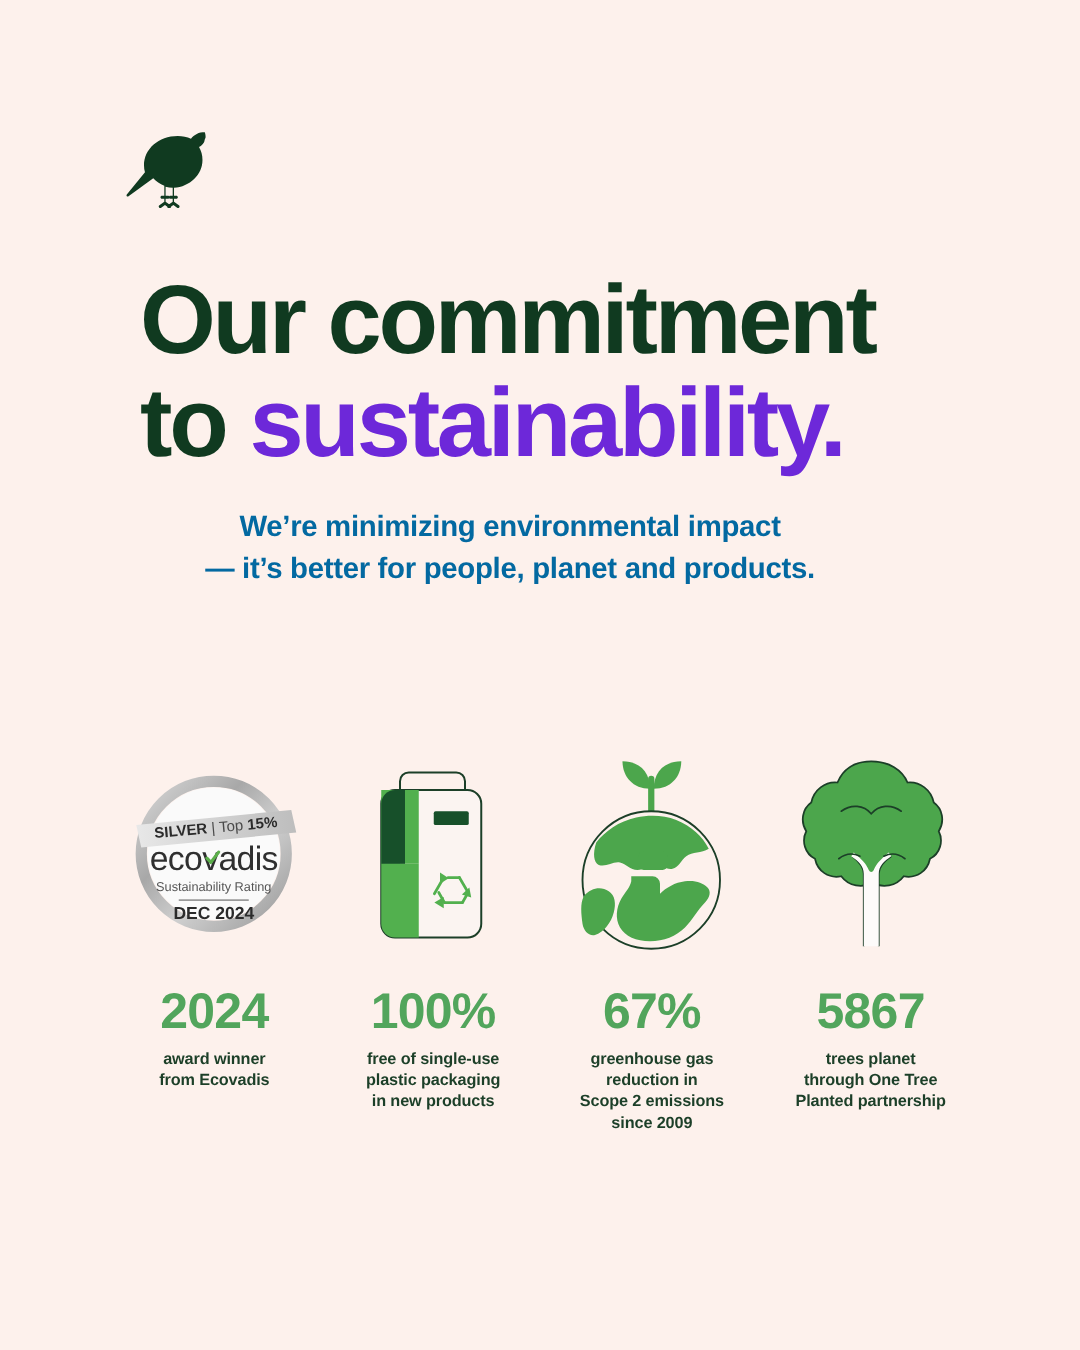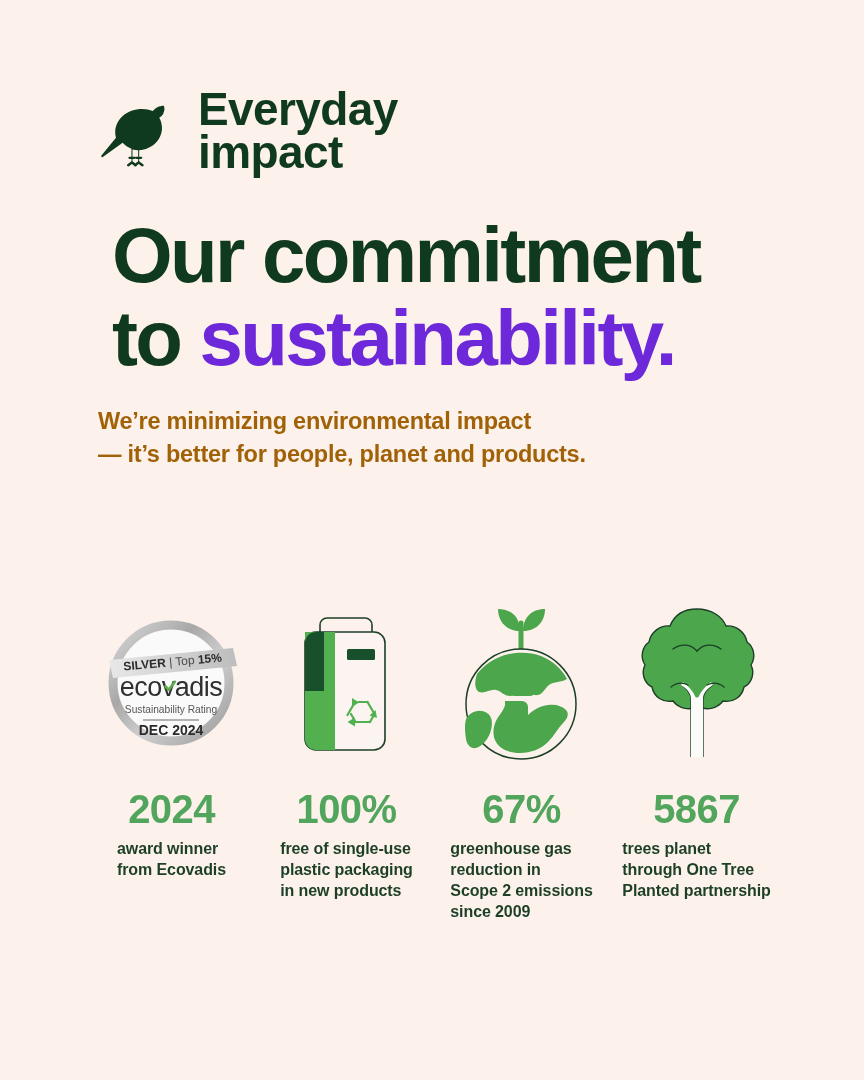--- a/index.html
+++ b/index.html
@@ -24,52 +24,48 @@
     position:absolute; left:112px; top:214px; width:700px;
     font-size:78px; font-weight:bold; line-height:1.06;
     letter-spacing:-2.6px; color:#103A20;
   }
   .headline .accent { color:#6d28d9;text-align:right; }
 
   
   .body-copy {
     position:absolute; left:98px; top:405px; width:620px;
     font-size:23.5px; font-weight:bold; line-height:1.40;
-    color:#a16207; letter-spacing:-0.25px;
+    color:#0369a1; letter-spacing:-0.25px;text-align:center;
   }
   .body-copy div { white-space:nowrap; }
 
   
   .stats { position:absolute; left:84px; top:600px; width:700px; display:flex; }
   .stat { width:175px; display:flex; flex-direction:column; align-items:center; }
   .stat-icon { height:165px; display:flex; align-items:center; justify-content:center; }
   .stat-value {
     margin-top:24px; font-size:40px; font-weight:bold;
     color:#52A55C; letter-spacing:-0.6px; line-height:1;
   }
   .stat-caption {
-    margin-top:9px; font-size:16px; font-weight:bold; line-height:1.32;
-    color:#1C3F28; text-align:left; letter-spacing:-0.1px;
+    margin-top:9px; font-size:13px; font-weight:bold; line-height:1.32;
+    color:#1C3F28; text-align:center; letter-spacing:-0.1px;
   }
   .stat-caption div { white-space:nowrap; }
 </style>
 </head>
 <body>
 
 <div class="page">
 
   <div class="brand">
     <svg class="brand-bird" viewBox="0 0 100 100">
       <path fill="#103A20" d="M76.5 20.5c-5.4 0-10 2.6-12.8 6.3-3.6-1.6-7.8-2.5-12.3-2.5C33.6 24.3 20 36.4 20 51.6c0 2.2.3 4.3.9 6.3L4 78.5c-.9 1.1.5 2.5 1.6 1.7l23-16.6c2.7 2.9 6.2 5.3 10.3 6.9v9.3h-2.2c-.8 0-1.4.6-1.4 1.4 0 .8.6 1.4 1.4 1.4h2.2v2.7l-4.6 3.3c-.7.5-.8 1.4-.3 2 .5.6 1.4.8 2 .3l3.5-2.5 3.5 2.5c.6.5 1.5.3 2-.3.5-.6.4-1.6-.3-2l-4.6-3.3v-2.7h2.2c.8 0 1.4-.6 1.4-1.4 0-.8-.6-1.4-1.4-1.4h-2.2v-8.4c2.1.5 4.3.8 6.6.9v7.5h-2.2c-.8 0-1.4.6-1.4 1.4 0 .8.6 1.4 1.4 1.4h2.2v2.7l-4.6 3.3c-.7.5-.8 1.4-.3 2 .5.6 1.4.8 2 .3l3.5-2.5 3.5 2.5c.6.5 1.5.3 2-.3.5-.6.4-1.6-.3-2l-4.6-3.3v-2.7h2.2c.8 0 1.4-.6 1.4-1.4 0-.8-.6-1.4-1.4-1.4h-2.2v-7.5c14.8-1 26.5-12.2 26.5-25.9 0-4.3-1.2-8.4-3.2-11.9 3.6-1.9 6.1-5.6 6.1-9.9 0-2.2-.7-4.3-1.8-6z"></path>
       <circle cx="79" cy="28.5" r="2.6" fill="#FDF1EC"></circle>
     </svg>
-    <div class="brand-words">
-      <span>Everyday</span>
-      <span>impact</span>
-    </div>
   </div>
 
   <h1 class="headline">
     <span>Our commitment</span><br>
     <span>to </span><span class="accent">sustainability.</span>
   </h1>
 
   <div class="body-copy">
     <div>We’re minimizing environmental impact</div>
     <div>— it’s better for people, planet and products.</div>

